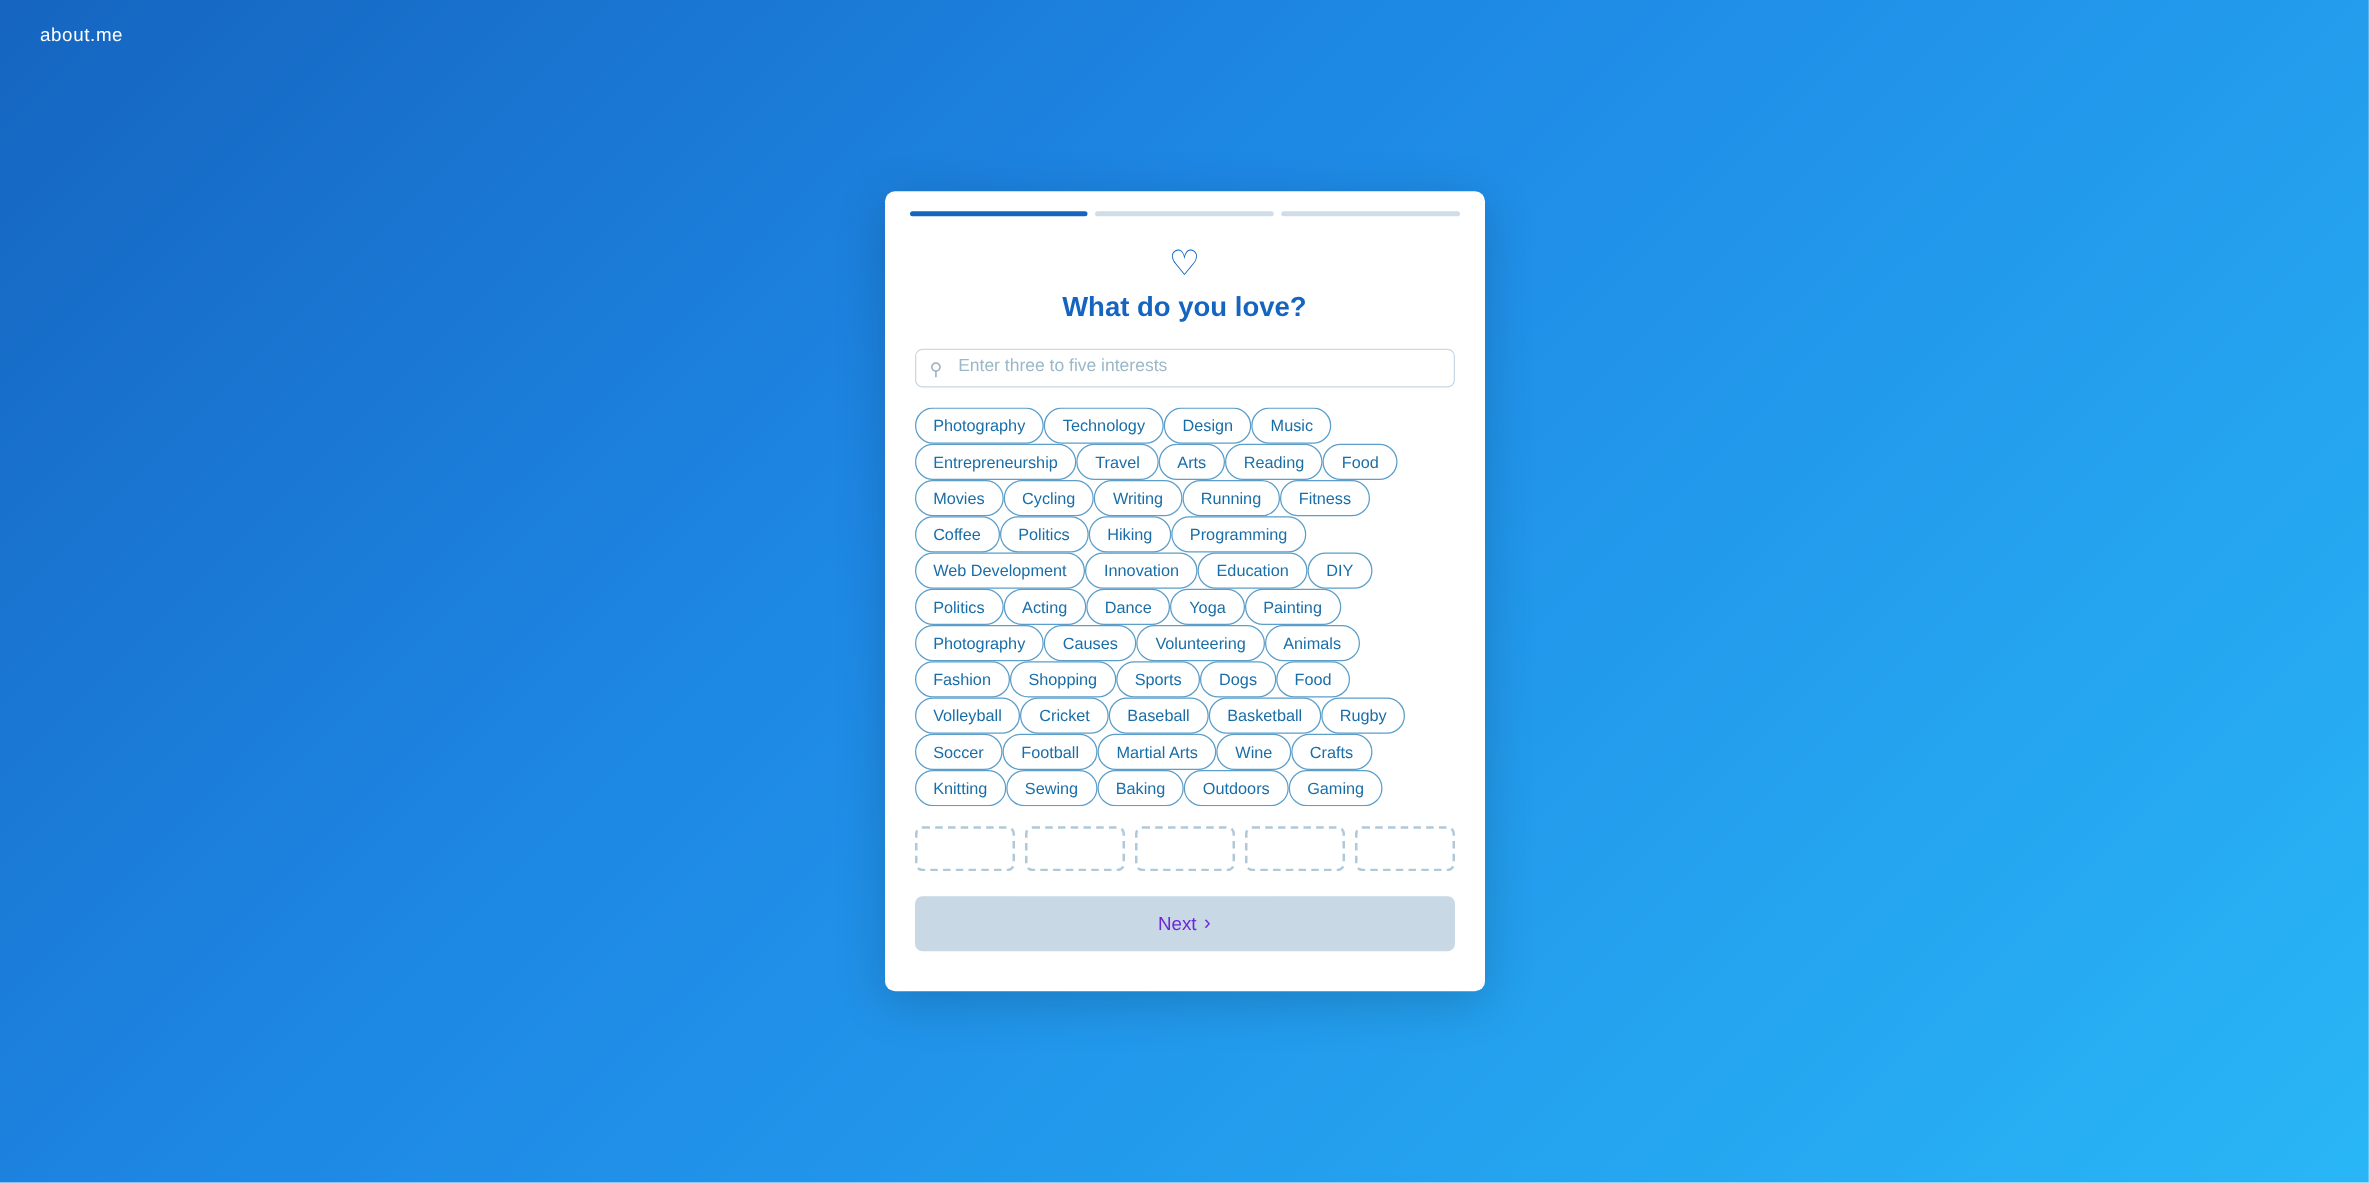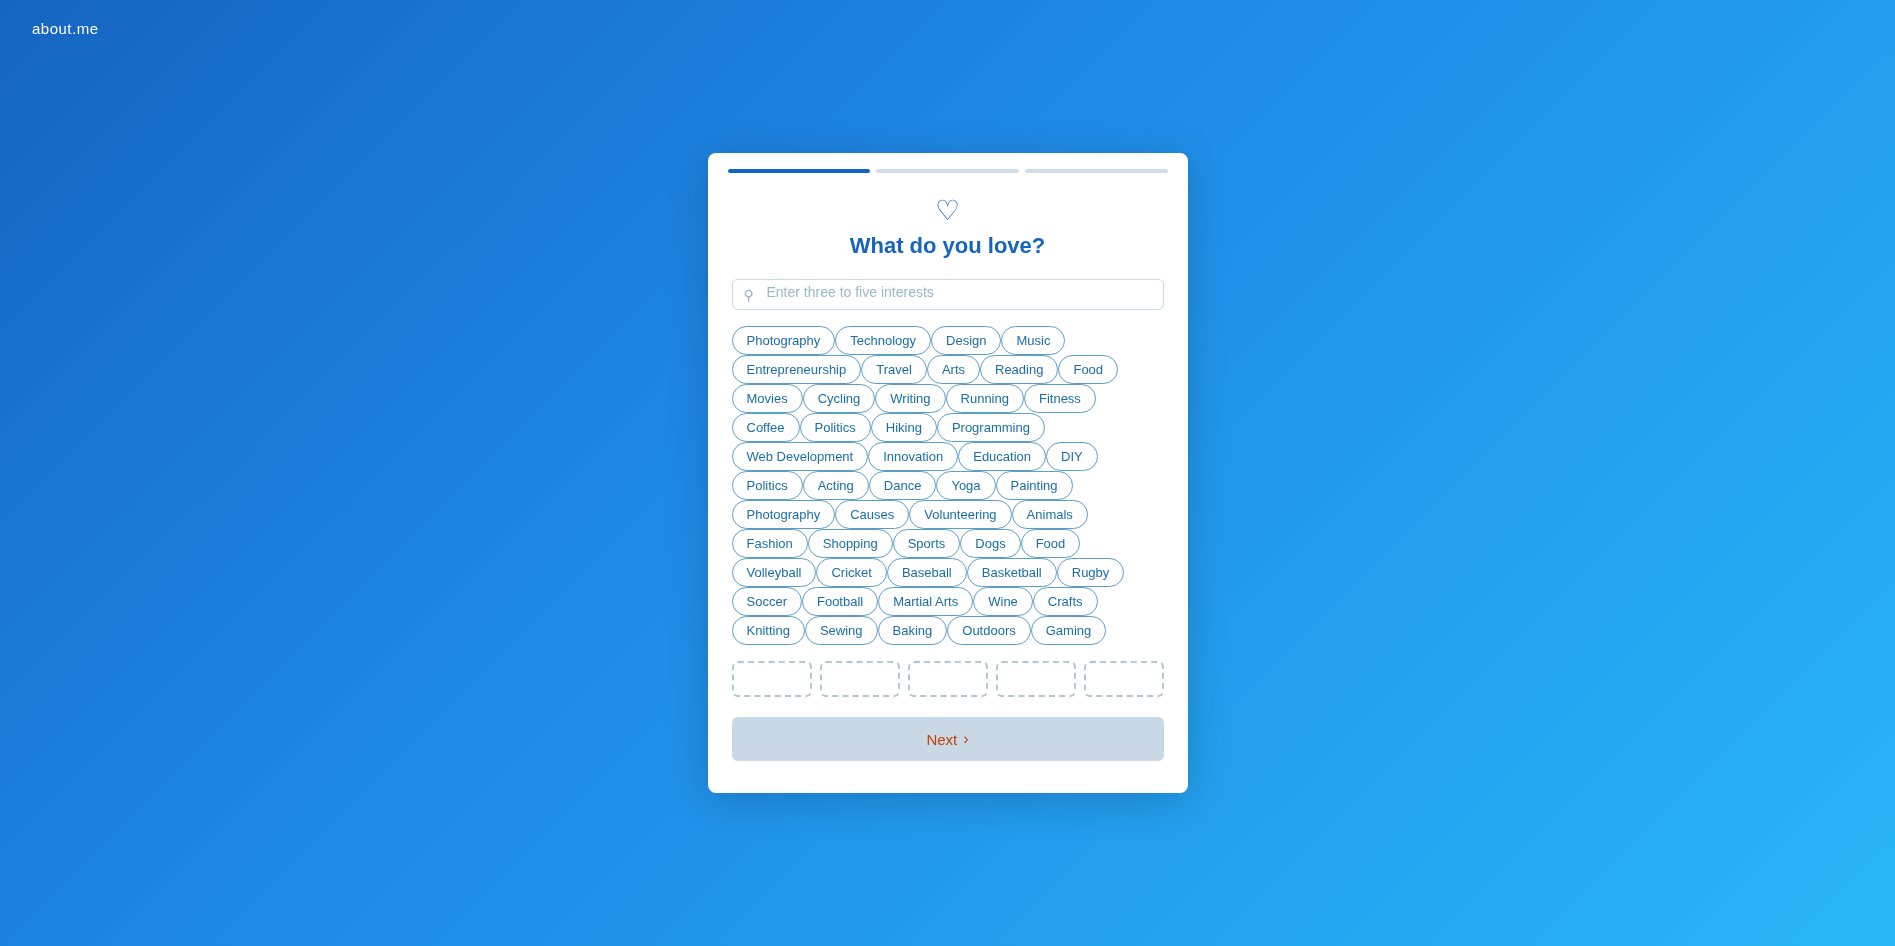--- a/index.html
+++ b/index.html
@@ -152,21 +152,21 @@
       height: 36px;
       border: 2px dashed #b0c8d8;
       border-radius: 6px;
       background: white;
     }
 
     .next-btn {
       width: calc(100% - 48px);
       padding: 13px;
       background: #c8d8e4;
-      color: #c2410c;
+      color: #6d28d9;
       border: none;
       border-radius: 6px;
       font-size: 15px;
       cursor: pointer;
       display: flex;
       align-items: center;
       justify-content: center;
       gap: 6px;
     }
 

